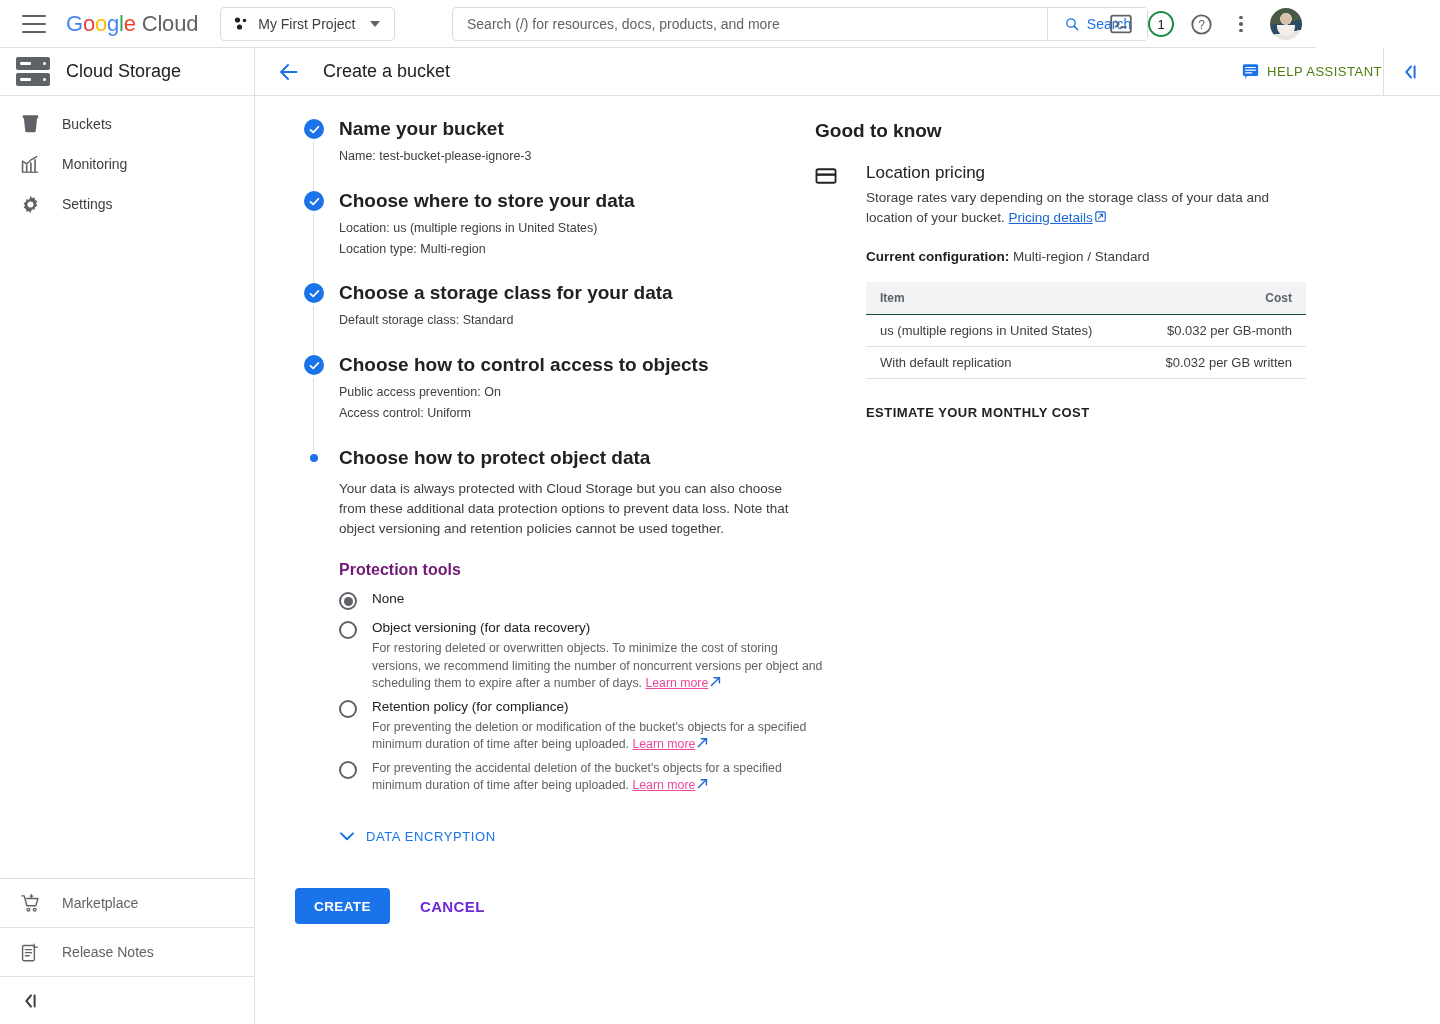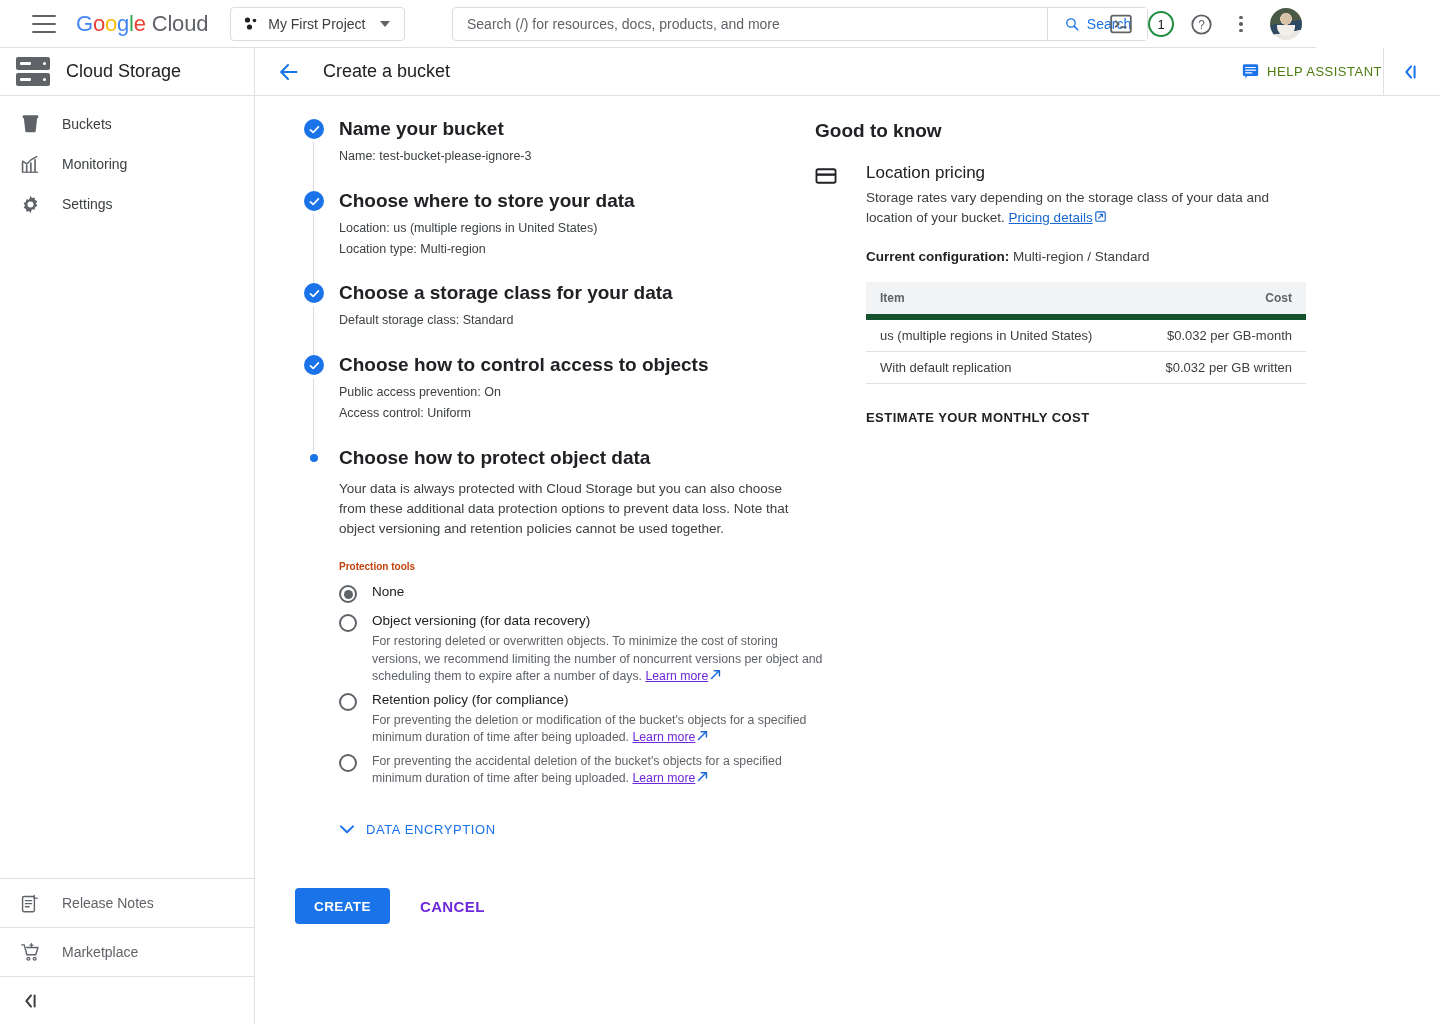--- a/index.html
+++ b/index.html
@@ -11,21 +11,20 @@
     overflow: hidden;
   }
 
   
   .topbar {
     position: absolute; top: 0; left: 0;
     width: 1316px; height: 48px;
     display: flex; align-items: center;
     background: #fff;
     border-bottom: 1px solid #e0e0e0;
-    padding-left: 10px;
   }
   .hamburger {
     width: 24px; height: 18px; margin-left: 22px;
     display: flex; flex-direction: column; justify-content: space-between;
     cursor: pointer;
   }
   .hamburger span { display: block; height: 2px; background: #5f6368; border-radius: 1px; }
   .gc-logo {
     margin-left: 20px; font-size: 22px; letter-spacing: -0.2px;
     white-space: nowrap; font-family: "Liberation Sans", sans-serif;
@@ -150,33 +149,33 @@
   }
   .active-dot { width: 8px; height: 8px; border-radius: 50%; background: #1a73e8; margin: 6px 0 0 6px; }
   .step-line {
     position: absolute; left: 33px; top: 26px; bottom: -6px; width: 1px; background: #dadce0;
   }
   .step-title { font-size: 19px; font-weight: bold; color: #202124; line-height: 26px; }
   .step-sub { font-size: 12.5px; color: #3c4043; line-height: 21px; margin-top: 4px; }
   .step-sub div { white-space: nowrap; }
 
   .step-body { font-size: 13.5px; color: #3c4043; line-height: 20px; margin-top: 8px; width: 470px; }
-  .tools-label { font-size: 10px; font-weight: bold; color: #c2410c; margin-top: 22px; }
+  .tools-label { font-size: 16px; font-weight: bold; color: #701a75; margin-top: 22px; }
 
   .radio-list { margin-top: 10px; }
   .radio-row { display: flex; gap: 15px; margin-bottom: 4px; }
   .radio {
     width: 18px; height: 18px; min-width: 18px; border-radius: 50%;
     border: 2px solid #5f6368; margin-top: 3px; cursor: pointer;
     display: flex; align-items: center; justify-content: center; background: #fff;
   }
   .radio.checked::after { content: ""; width: 9px; height: 9px; border-radius: 50%; background: #5f6368; }
   .radio-main { font-size: 13.5px; color: #202124; line-height: 20px; }
   .radio-desc { font-size: 12.3px; color: #5f6368; line-height: 17.5px; margin-top: 2px; width: 458px; }
-  .learn-more { color: #6d28d9; text-decoration: underline; cursor: pointer; white-space: nowrap; }
+  .learn-more { color: #ec4899; text-decoration: underline; cursor: pointer; white-space: nowrap; }
   .ext-arrow { display: inline-block; margin-left: 2px; }
 
   .data-encryption {
     margin: 30px 0 0 60px; display: inline-flex; align-items: center; gap: 12px;
     color: #1a73e8; font-size: 13px; font-weight: 500; letter-spacing: .6px; cursor: pointer;
   }
 
   .actions { position: absolute; left: 279px; top: 888px; display: flex; align-items: center; gap: 14px; }
   .btn-create {
     background: #1a73e8; color: #fff; border: none; border-radius: 4px;
@@ -196,21 +195,21 @@
   .card-icon { width: 22px; height: 22px; min-width: 22px; color: #202124; margin-top: 3px; }
   .info-h2 { font-size: 17px; color: #202124; line-height: 22px; }
   .info-p { font-size: 13.5px; color: #3c4043; line-height: 20px; margin-top: 4px; width: 440px; }
   .pricing-link { color: #1967d2; text-decoration: underline; cursor: pointer; }
   .current-config { font-size: 13.5px; color: #3c4043; margin-top: 21px; }
   .current-config b { font-weight: bold; color: #202124; }
 
   .ptable { margin-top: 18px; width: 440px; border-collapse: collapse; }
   .ptable th {
     background: #f1f3f4; font-size: 12px; color: #5f6368; font-weight: bold;
-    text-align: left; padding: 9px 14px; border-bottom: 6px solid #14532d;
+    text-align: left; padding: 9px 14px; border-bottom: 1px solid #14532d;
   }
   .ptable th.right, .ptable td.right { text-align: right; }
   .ptable td { font-size: 13px; color: #3c4043; padding: 8px 14px; border-bottom: 1px solid #e0e0e0; }
   .estimate {
     margin-top: 26px; font-size: 13px; font-weight: bold; color: #202124;
     letter-spacing: .45px; cursor: pointer; display: inline-block;
   }
 </style>
 </head>
 <body>
@@ -318,40 +317,40 @@
         <svg width="19" height="19" viewBox="0 0 20 20">
           <path fill="#5f6368" d="M10 0.8l1.5 2.3 2.7-.6.6 2.7 2.4 1.4-1.4 2.4 1.4 2.4-2.4 1.4-.6 2.7-2.7-.6L10 19.2l-1.5-2.3-2.7.6-.6-2.7-2.4-1.4L4.2 11 2.8 8.6l2.4-1.4.6-2.7 2.7.6z"></path>
           <circle cx="10" cy="10" r="3.2" fill="#fff"></circle>
         </svg>
       </span>
       <span>Settings</span>
     </div>
   </div>
 
   <div class="ln-bottom">
-    <div class="ln-item">
-      <span class="ln-icon">
-        <svg width="18" height="19" viewBox="0 0 18 20">
-          <rect x="1.2" y="2.6" width="12.4" height="16" rx="1.4" fill="none" stroke="#5f6368" stroke-width="1.5"></rect>
-          <path d="M4.2 7h6.4M4.2 10.2h6.4M4.2 13.4h4" stroke="#5f6368" stroke-width="1.4" stroke-linecap="round"></path>
-          <path d="M13.4 1.2v3.2h3.2" fill="none" stroke="#5f6368" stroke-width="1.4" stroke-linecap="round"></path>
-        </svg>
-      </span>
-      <span>Release Notes</span>
-    </div>
     <div class="ln-item">
       <span class="ln-icon">
         <svg width="19" height="19" viewBox="0 0 20 20">
           <path d="M0.8 2h2.6l2.8 10.4h9.3l2.4-7.6H6" fill="none" stroke="#5f6368" stroke-width="1.5" stroke-linecap="round" stroke-linejoin="round"></path>
           <circle cx="7.8" cy="16.6" r="1.5" fill="none" stroke="#5f6368" stroke-width="1.4"></circle>
           <circle cx="14.4" cy="16.6" r="1.5" fill="none" stroke="#5f6368" stroke-width="1.4"></circle>
           <path d="M11 0.6v3M9.4 2.2h3.2" stroke="#5f6368" stroke-width="1.3" stroke-linecap="round"></path>
         </svg>
       </span>
       <span>Marketplace</span>
+    </div>
+    <div class="ln-item">
+      <span class="ln-icon">
+        <svg width="18" height="19" viewBox="0 0 18 20">
+          <rect x="1.2" y="2.6" width="12.4" height="16" rx="1.4" fill="none" stroke="#5f6368" stroke-width="1.5"></rect>
+          <path d="M4.2 7h6.4M4.2 10.2h6.4M4.2 13.4h4" stroke="#5f6368" stroke-width="1.4" stroke-linecap="round"></path>
+          <path d="M13.4 1.2v3.2h3.2" fill="none" stroke="#5f6368" stroke-width="1.4" stroke-linecap="round"></path>
+        </svg>
+      </span>
+      <span>Release Notes</span>
     </div>
     <div class="ln-collapse">
       <svg width="20" height="18" viewBox="0 0 20 18">
         <polyline points="9,3.4 4.4,9 9,14.6" fill="none" stroke="#3c4043" stroke-width="2" stroke-linecap="round" stroke-linejoin="round"></polyline>
         <line x1="12.6" y1="3.4" x2="12.6" y2="14.6" stroke="#3c4043" stroke-width="2" stroke-linecap="round"></line>
       </svg>
     </div>
   </div>
 </div>
 

